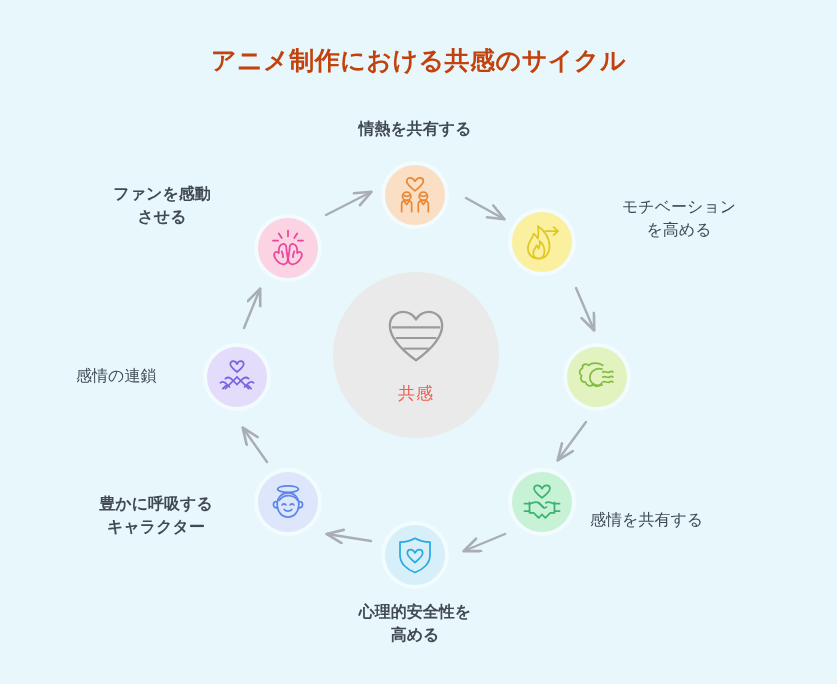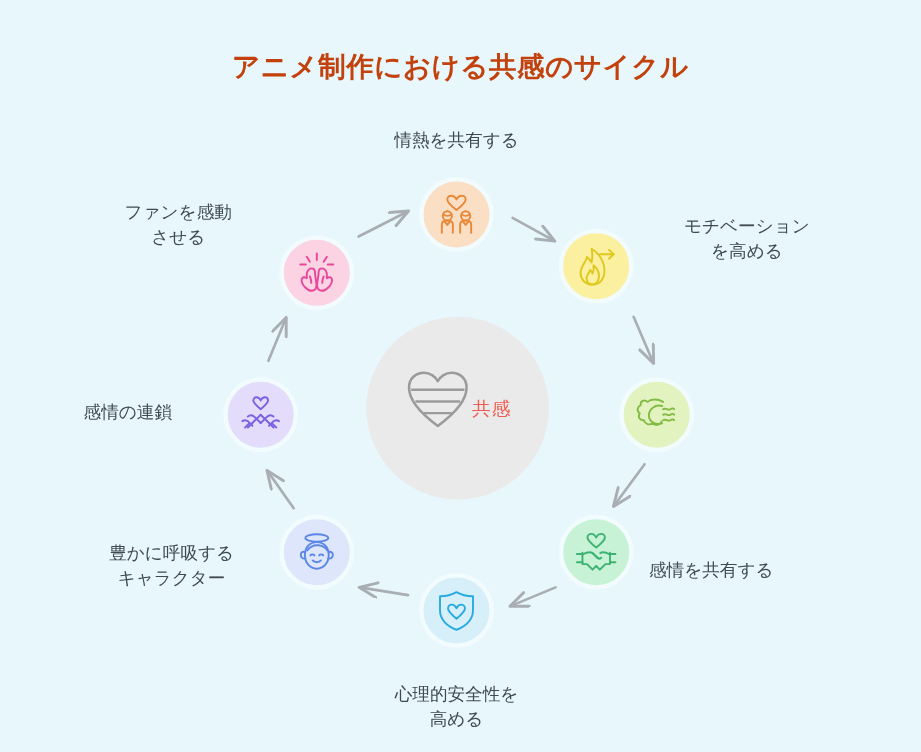--- a/index.html
+++ b/index.html
@@ -34,27 +34,27 @@
   #arrow-layer {
     position: absolute;
     left: 0; top: 0;
     width: 837px; height: 684px;
     pointer-events: none;
   }
   
   .hub {
     position: absolute;
     left: 333px;
-    top: 288px;
+    top: 272px;
     width: 166px;
     height: 166px;
     border-radius: 50%;
     background: #eaeaea;
     display: flex;
-    flex-direction: row;
+    flex-direction: column;
     align-items: center;
     justify-content: center;
   }
   .hub-icon {
     width: 62px;
     height: 62px;
     margin-bottom: 14px;
   }
   .hub-label {
     font-size: 17px;
@@ -78,21 +78,21 @@
     height: 40px;
   }
   .node-label {
     position: absolute;
     font-size: 16px;
     color: #414a53;
     line-height: 1.45;
     white-space: pre-line;
   }
   .lbl-right { text-align: left; }
-  .lbl-center{ text-align: center; }
+  .lbl-center{ text-align: center; font-weight: bold; }
 </style>
 </head>
 <body>
 
 <div id="canvas">
 
   <div class="title">アニメ制作における共感のサイクル</div>
 
   <svg id="arrow-layer" viewBox="0 0 837 684">
     <defs>
@@ -189,21 +189,21 @@
   <div class="node-label lbl-right" style="left:590px; top:508px; width:200px;">感情を共有する</div>
 
   <div class="node" style="left:381px; top:521px; background:#d6eff9;">
     <svg viewBox="0 0 48 48">
       <g fill="none" stroke="#29abe2" stroke-width="2.1" stroke-linecap="round" stroke-linejoin="round">
         <path d="M24 4 C18 7.5 12 8.5 6 8.5 V24 C6 34 14 41.5 24 45 C34 41.5 42 34 42 24 V8.5 C36 8.5 30 7.5 24 4 Z"></path>
         <path d="M24 33 C17.5 27.5 14.8 24.8 14.8 21.8 C14.8 19.2 16.7 17.6 18.8 17.6 C21 17.6 23 19.4 24 21.6 C25 19.4 27 17.6 29.2 17.6 C31.3 17.6 33.2 19.2 33.2 21.8 C33.2 24.8 30.5 27.5 24 33 Z"></path>
       </g>
     </svg>
   </div>
-  <div class="node-label lbl-center" style="left:280px; top:620px; width:270px;">心理的安全性を
+  <div class="node-label lbl-center" style="left:280px; top:600px; width:270px;">心理的安全性を
 高める</div>
 
   <div class="node" style="left:254px; top:468px; background:#dde6fa;">
     <svg viewBox="0 0 48 48">
       <g fill="none" stroke="#5c86e8" stroke-width="2.1" stroke-linecap="round" stroke-linejoin="round">
         <ellipse cx="24" cy="8.5" rx="12.5" ry="4"></ellipse>
         <path d="M11 24 C9 23 6.5 24 6.5 27 C6.5 30 9 31.5 11.5 30.8"></path>
         <path d="M37 24 C39 23 41.5 24 41.5 27 C41.5 30 39 31.5 36.5 30.8"></path>
         <path d="M11 27 C11 18 17 13 24 13 C31 13 37 18 37 27 C37 36 31 42 24 42 C17 42 11 36 11 27 Z"></path>
         <path d="M13.5 22 C16.5 18 21 16 26 16.5 C30 17 33.5 19 35.5 22"></path>

